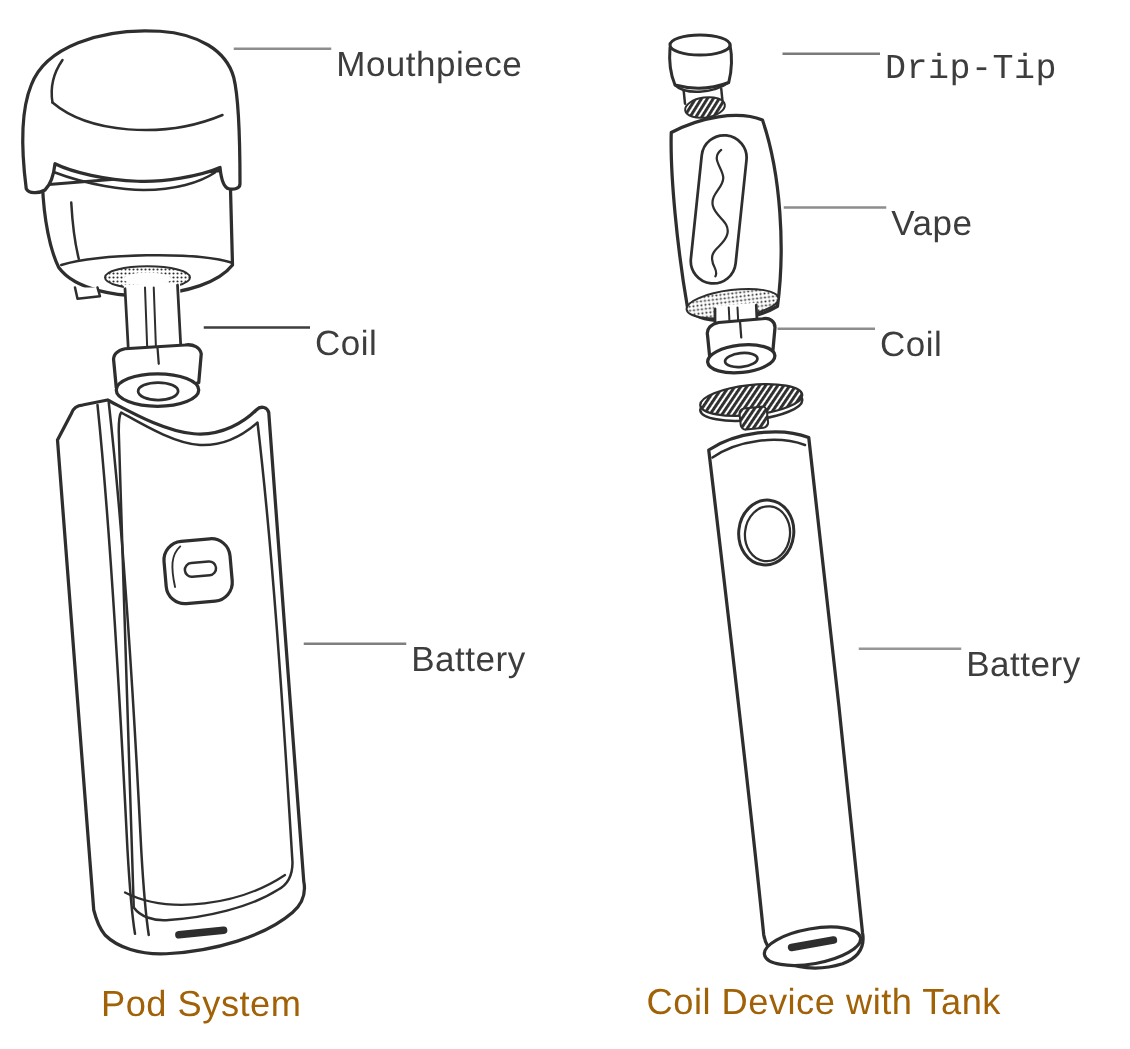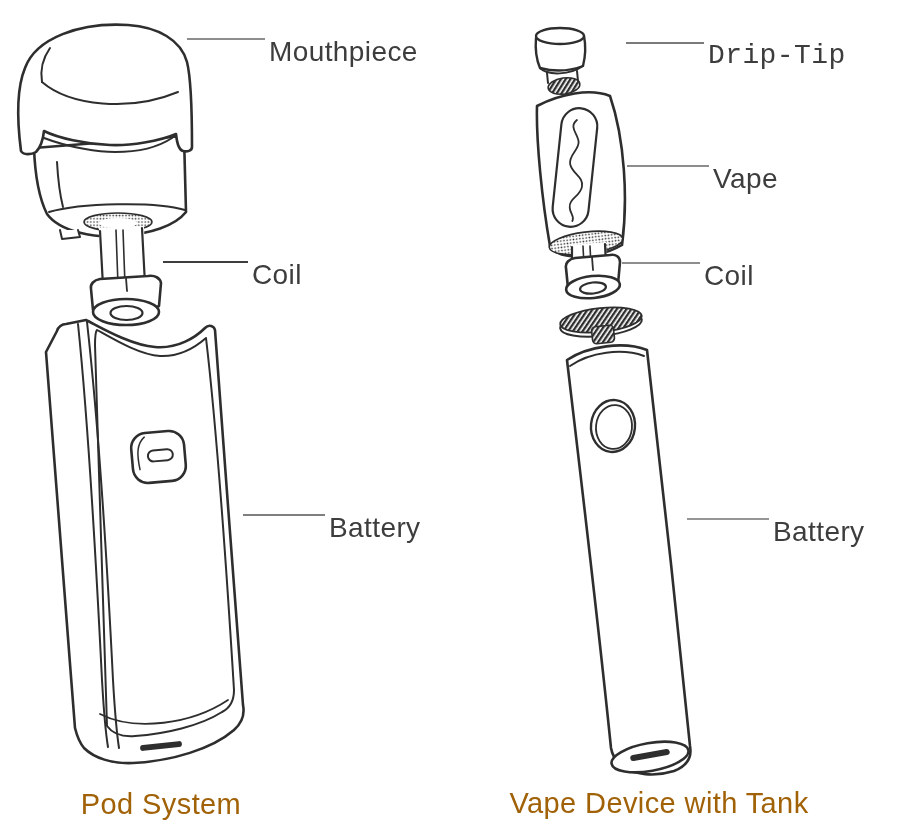--- a/index.html
+++ b/index.html
@@ -212,15 +212,15 @@
     <span class="leader" style="width: 78px; background-color: rgb(141, 141, 141);"></span>
     <span class="callout-text">Coil</span>
   </div>
 
   <div class="callout" style="left:687px;top:532px;">
     <span class="leader" style="width: 82px; background-color: rgb(150, 150, 150);"></span>
     <span class="callout-text">Battery</span>
   </div>
 
   <div class="caption" style="left:161px;top:804px;">Pod System</div>
-  <div class="caption" style="left:659px;top:803px;">Vape Device with Tank</div>
+  <div class="caption" style="left:659px;top:803px;">Coil Device with Tank</div>
 
 </div>
 
 </body></html>

